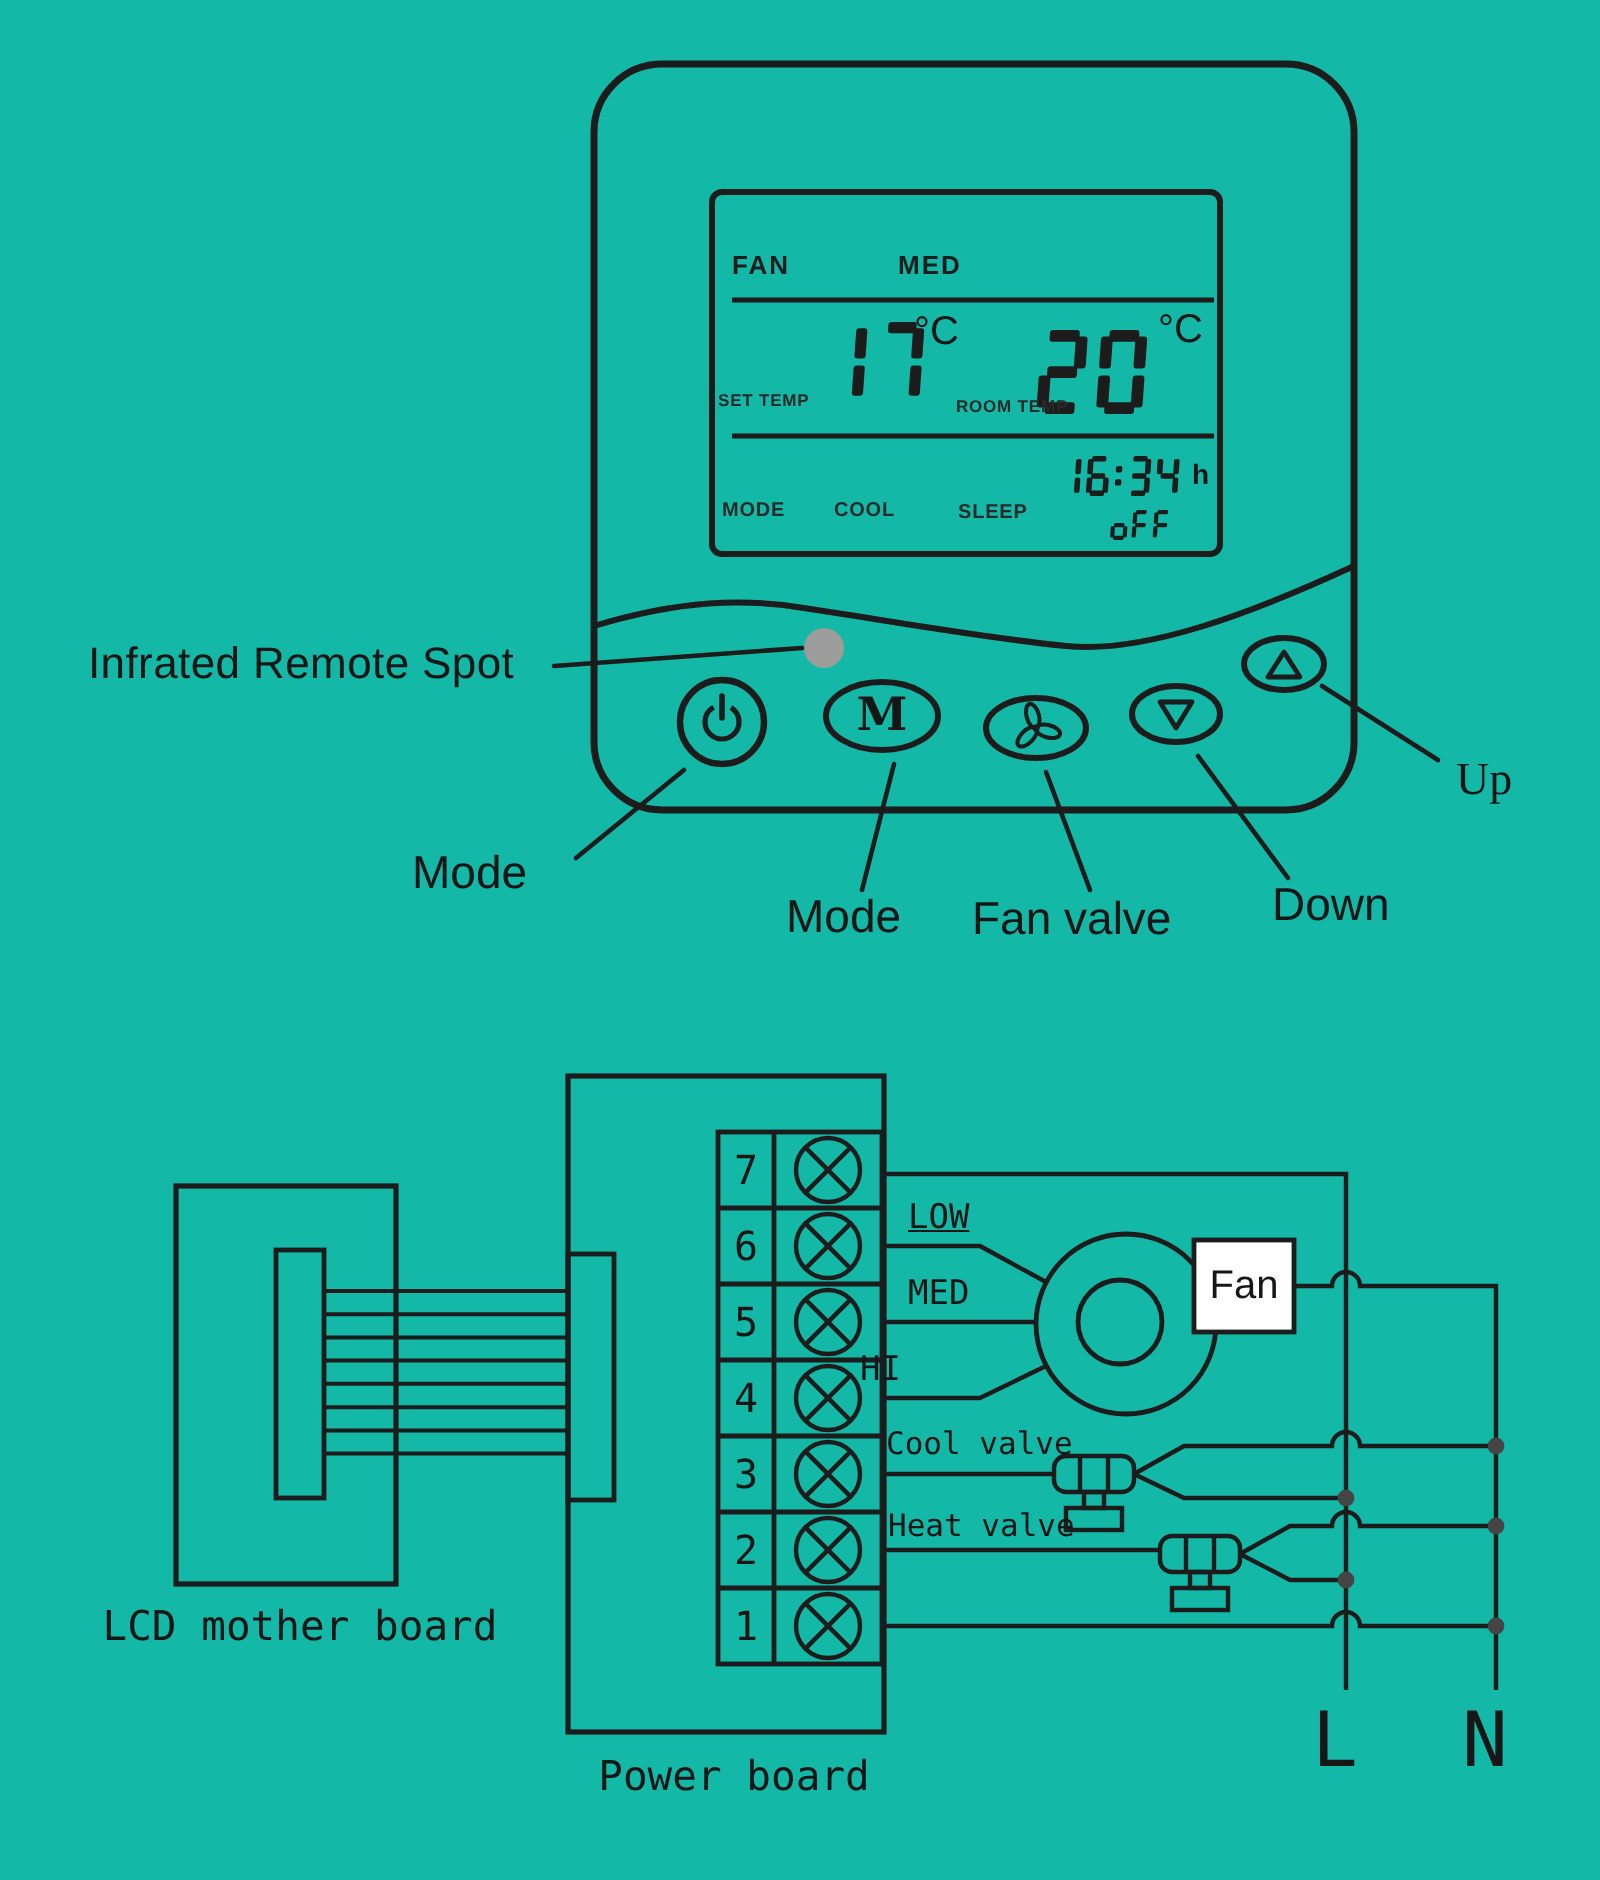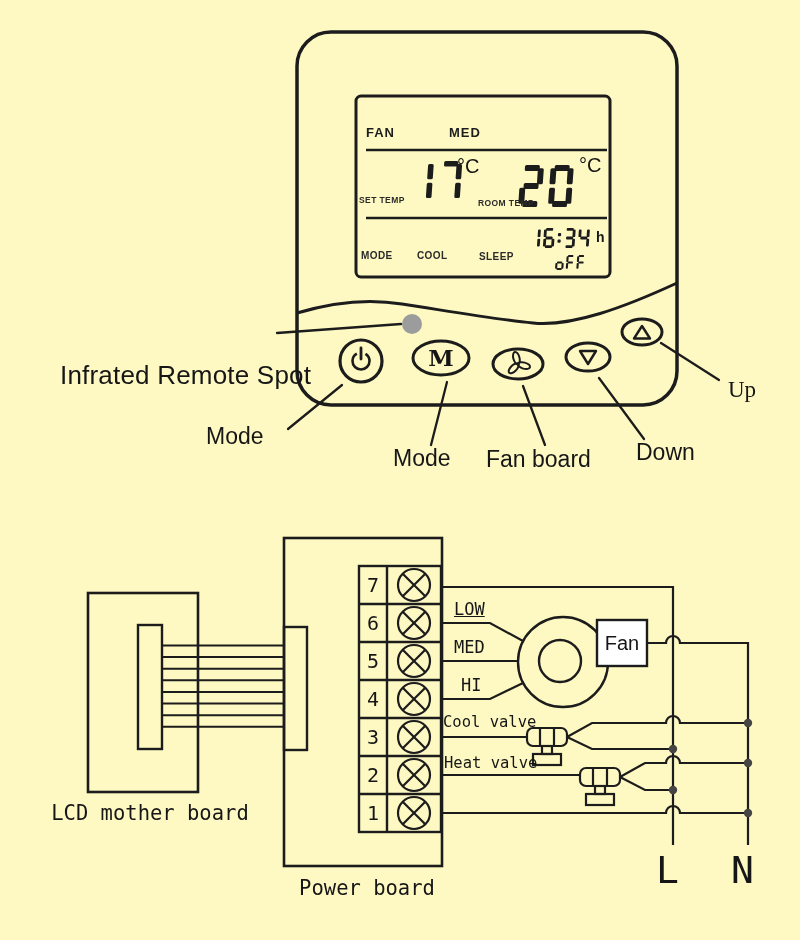--- a/index.html
+++ b/index.html
@@ -1,17 +1,17 @@
 <!DOCTYPE html>
 <html><head>
 <meta charset="utf-8">
 <style>
   html,body{margin:0;padding:0;background:#ffffff;}
   body{width:800px;height:940px;font-family:"Liberation Sans",sans-serif;}
-  .stage{position:relative;width:800px;height:940px;background:#fef9c3;overflow:hidden;}
+  .stage{position:relative;width:800px;height:940px;background:#14b8a6;overflow:hidden;}
   svg.art{position:absolute;left:0;top:0;}
   .t{position:absolute;color:#161616;white-space:nowrap;line-height:1.1;}
   .mono{font-family:"DejaVu Sans Mono",monospace;}
   .serif{font-family:"DejaVu Serif",serif;}
   .lcdsmall{font-weight:600;letter-spacing:1px;color:#1d1d1d;}
   .tiny{font-weight:600;letter-spacing:.4px;color:#2a2a2a;}
   .ctr{text-align:center;}
   .seg7{position:absolute;}
 </style>
 </head>
@@ -262,38 +262,38 @@
           <rect x="12.1" y="6.5" width="5.3" height="2.1" rx="0.7000000000000001"></rect>
           <rect x="22.8" y="0.0" width="5.3" height="2.1" rx="0.7000000000000001"></rect>
           <rect x="21.3" y="8.1" width="2.1" height="5.7" rx="0.7000000000000001"></rect>
           <rect x="21.3" y="1.2" width="2.1" height="5.7" rx="0.7000000000000001"></rect>
           <rect x="22.8" y="6.5" width="5.3" height="2.1" rx="0.7000000000000001"></rect>
         </g>
       </svg></div>
 
   <div class="t serif ctr" style="left:427px;top:345px;width:28px;font-size:23px;font-weight:bold;">M</div>
 
-  <div class="t" style="left:60px;top:320px;font-size:26px;letter-spacing:.2px;margin-top:41px;">Infrated Remote Spot</div>
+  <div class="t" style="left:44px;top:320px;font-size:22px;letter-spacing:.2px;">Infrated Remote Spot</div>
   <div class="t" style="left:206px;top:424px;font-size:23px;">Mode</div>
   <div class="t" style="left:393px;top:446px;font-size:23px;">Mode</div>
-  <div class="t" style="left:486px;top:447px;font-size:23px;">Fan board</div>
+  <div class="t" style="left:486px;top:447px;font-size:23px;">Fan valve</div>
   <div class="t" style="left:636px;top:440px;font-size:23px;text-align:right;">Down</div>
   <div class="t" style="left:728px;top:377px;font-size:23px;font-family:Liberation Serif, serif;">Up</div>
 
   <div class="t mono" style="left:360px;top:566px;width:26px;height:38px;line-height:38px;text-align:center;font-size:20px;">7</div>
   <div class="t mono" style="left:360px;top:604px;width:26px;height:38px;line-height:38px;text-align:center;font-size:20px;">6</div>
   <div class="t mono" style="left:360px;top:642px;width:26px;height:38px;line-height:38px;text-align:center;font-size:20px;">5</div>
   <div class="t mono" style="left:360px;top:680px;width:26px;height:38px;line-height:38px;text-align:center;font-size:20px;">4</div>
   <div class="t mono" style="left:360px;top:718px;width:26px;height:38px;line-height:38px;text-align:center;font-size:20px;">3</div>
   <div class="t mono" style="left:360px;top:756px;width:26px;height:38px;line-height:38px;text-align:center;font-size:20px;">2</div>
   <div class="t mono" style="left:360px;top:794px;width:26px;height:38px;line-height:38px;text-align:center;font-size:20px;">1</div>
 
   <div class="t mono" style="left:454px;top:600px;font-size:17px;text-decoration:underline;">LOW</div>
   <div class="t mono" style="left:454px;top:638px;font-size:17px;">MED</div>
-  <div class="t mono" style="left:461px;top:676px;font-size:17px;">HI</div>
+  <div class="t mono" style="left:430px;top:676px;font-size:17px;">HI</div>
 
   <div class="t mono" style="left:443px;top:714px;font-size:15.5px;">Cool valve</div>
   <div class="t mono" style="left:444px;top:755px;font-size:15.5px;">Heat valve</div>
 
   <div class="t ctr" style="left:597px;top:620px;width:50px;height:46px;line-height:46px;font-size:20px;">Fan</div>
 
   <div class="t mono ctr" style="left:50px;top:802px;width:200px;font-size:20.5px;">LCD mother board</div>
   <div class="t mono ctr" style="left:288px;top:877px;width:158px;font-size:20.5px;">Power board</div>
 
   <div class="t mono" style="left:656px;top:850px;font-size:38px;">L</div>

